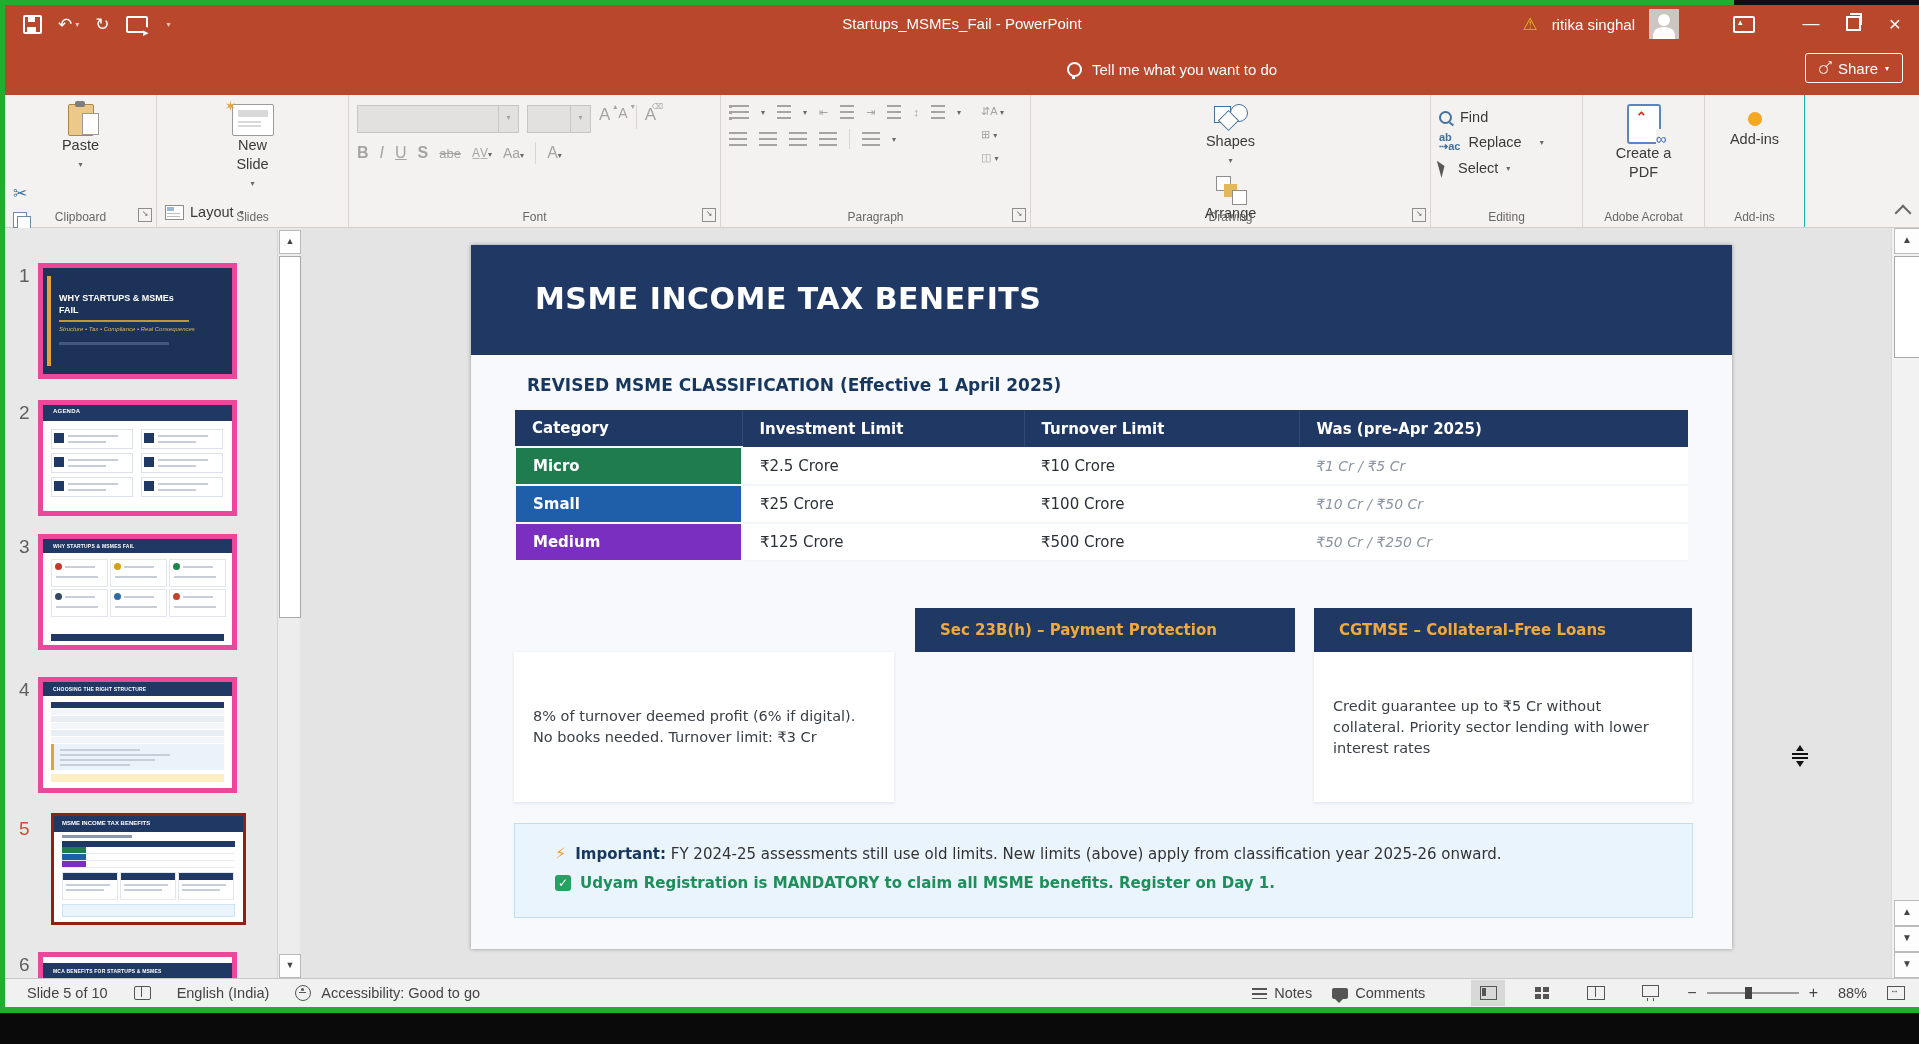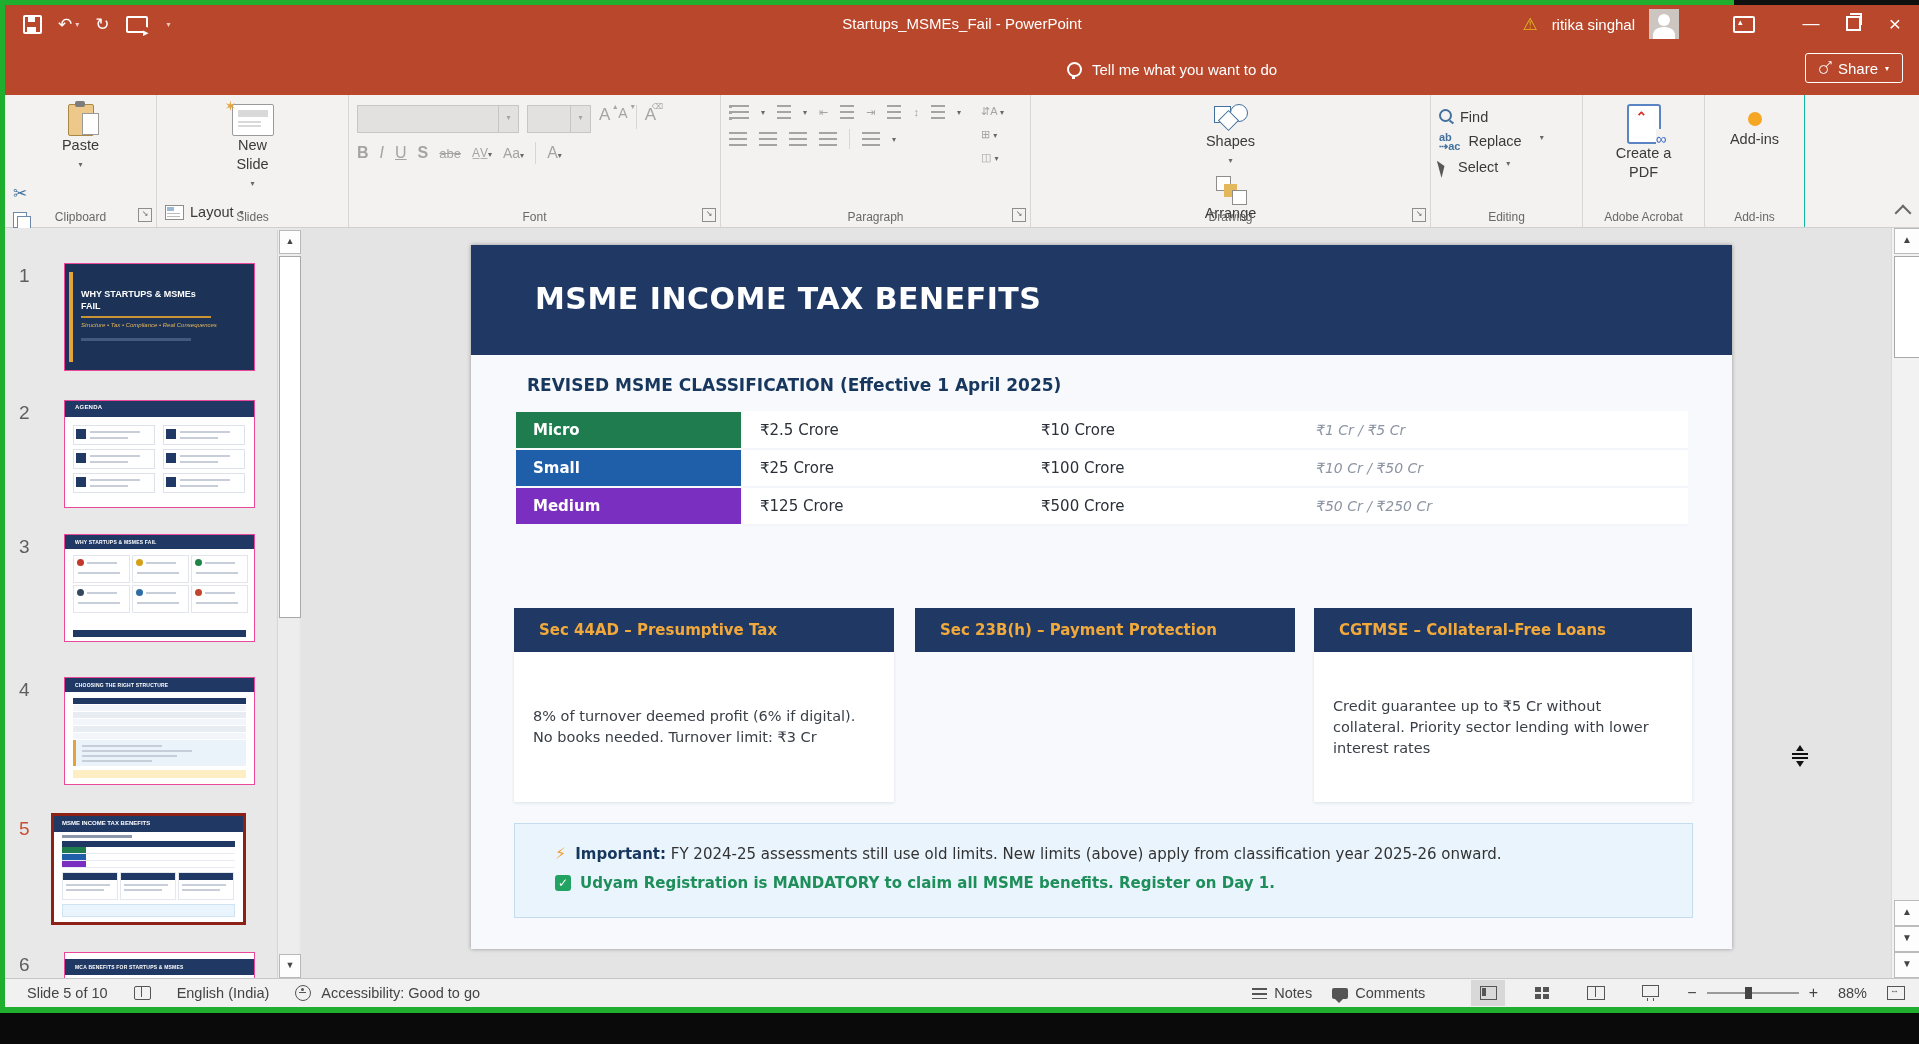--- a/index.html
+++ b/index.html
@@ -115,38 +115,38 @@
   .qstyle-ico{width:28px;height:26px;border:1.5px solid #c7c5c3;border-radius:6px;background:#fbfbfb;position:relative;}
   .qstyle-ico:before{content:'';position:absolute;right:-4px;bottom:-2px;width:14px;height:5px;background:#d0cecc;transform:rotate(-40deg);}
   .sfill-ico{width:15px;height:13px;border:1.5px solid #b5b3b1;transform:rotate(-20deg);position:relative;background:#fff;}
   .soutline-ico{width:15px;height:11px;border:1.5px solid #b5b3b1;position:relative;}
   .soutline-ico:before{content:'';position:absolute;right:-4px;top:-5px;width:10px;height:2.5px;background:#b5b3b1;transform:rotate(-45deg);}
   .seffects-ico{width:14px;height:11px;border:1.5px solid #b5b3b1;border-radius:2px 6px 2px 2px;background:#e9e7e5;}
   .drawcol{display:flex;flex-direction:column;gap:7px;justify-content:flex-start;padding-top:6px;}
   .drawitem{display:flex;align-items:center;gap:7px;font-size:14.5px;color:#a6a4a2;}
   
   .editcol{display:flex;flex-direction:column;gap:8px;padding-top:8px;}
-  .edit-item{display:flex;align-items:flex-start;gap:8px;font-size:14.5px;color:#3b3a39;}
+  .edit-item{display:flex;align-items:center;gap:8px;font-size:14.5px;color:#3b3a39;}
   .mag{width:9px;height:9px;border:2px solid #41719c;border-radius:50%;position:relative;}
   .mag:after{content:'';position:absolute;right:-4px;bottom:-3px;width:5px;height:2px;background:#41719c;transform:rotate(40deg);}
   .abac{font-size:11px;color:#41719c;line-height:9px;font-weight:bold;}
   .cursor-ico{width:0;height:0;border-left:6px solid #5a5856;border-right:5px solid transparent;border-bottom:11px solid transparent;border-top:7px solid transparent;transform:rotate(-15deg);}
   
   .pdf-ico{width:30px;height:36px;border:2px solid #5b84c4;border-radius:3px;position:relative;background:#fff;}
   .pdf-ico:before{content:'⌃';position:absolute;left:7px;top:2px;color:#d93025;font-size:14px;font-weight:bold;}
   .pdf-ico:after{content:'∞';position:absolute;right:-8px;bottom:-6px;color:#3b6cc5;font-size:15px;background:#f3f2f1;}
   .addin-dot{width:14px;height:14px;border-radius:50%;background:#f5a623;margin:8px auto 4px;}
   .collapse-chev{position:absolute;right:10px;bottom:8px;width:10px;height:10px;border-left:2px solid #6a6865;border-top:2px solid #6a6865;transform:rotate(45deg);}
 
   
   .workspace{left:5px;top:228px;width:1914px;height:750px;background:#e4e4e4;overflow:hidden;}
   
   .thumbpanel{left:0;top:0;width:296px;height:750px;background:#e8e8e8;}
   .thumb-num{position:absolute;left:14px;font-size:19px;color:#5e5e5e;}
-  .thumb{position:absolute;left:59px;width:189px;height:106px;background:#fff;border:1px solid #ec4899;overflow:hidden;}
+  .thumb{position:absolute;left:33px;width:189px;height:106px;background:#fff;border:5px solid #ec4899;overflow:hidden;}
   .thumb.sel{left:46px;border:3px solid #8e2116;}
   .pscroll{left:272px;top:2px;width:22px;height:748px;background:#ededed;border-left:1px solid #d5d5d5;}
   .pscroll .sbtn{position:absolute;left:1px;width:20px;height:22px;background:#fdfdfd;border:1px solid #b9b9b9;
       color:#444;font-size:9px;text-align:center;line-height:21px;}
   .pscroll .sthumb{position:absolute;left:1px;top:26px;width:20px;height:360px;background:#fff;border:1px solid #a8a8a8;}
   
   .mini-hdr{position:absolute;left:0;top:0;right:0;background:#1f3864;color:#fff;}
   .mini-ln{position:absolute;background:#c7ced9;height:2px;}
   
   .t1{background:#1c3357;}
@@ -648,20 +648,26 @@
     <div class="abs sect-head">REVISED MSME CLASSIFICATION (Effective 1 April 2025)</div>
 
     <table class="abs mtable">
       <colgroup>
           <col style="width:227px">
           <col style="width:282px">
           <col style="width:275px">
           <col style="width:389px">
         </colgroup>
       <tbody>
+          <tr>
+        <th>Category</th>
+        <th>Investment Limit</th>
+        <th>Turnover Limit</th>
+        <th style="border-right:none">Was (pre-Apr 2025)</th>
+      </tr>
       <tr>
         <td class="cat-cell" style="background-color: rgb(30, 124, 79);">Micro</td>
         <td>₹2.5 Crore</td>
         <td>₹10 Crore</td>
         <td class="was-cell">₹1 Cr / ₹5 Cr</td>
       </tr>
       <tr>
         <td class="cat-cell" style="background-color: rgb(31, 95, 169);">Small</td>
         <td>₹25 Crore</td>
         <td>₹100 Crore</td>
@@ -670,21 +676,20 @@
       <tr>
         <td class="cat-cell" style="background-color: rgb(122, 47, 192);">Medium</td>
         <td>₹125 Crore</td>
         <td>₹500 Crore</td>
         <td class="was-cell">₹50 Cr / ₹250 Cr</td>
       </tr>
     </tbody>
       </table>
 
     <div class="card" style="left:43px;width:380px">
-      <div class="chdr">Sec 44AD – Presumptive Tax</div>
       <div class="cbody">8% of turnover deemed profit (6% if digital). No books needed. Turnover limit: ₹3 Cr</div>
     </div>
     <div class="card" style="left:444px;width:380px">
       <div class="chdr">Sec 23B(h) – Payment Protection</div>
     </div>
     <div class="card" style="left:843px;width:378px">
       <div class="chdr">CGTMSE – Collateral-Free Loans</div>
       <div class="cbody">Credit guarantee up to ₹5 Cr without collateral. Priority sector lending with lower interest rates</div>
     </div>
 

